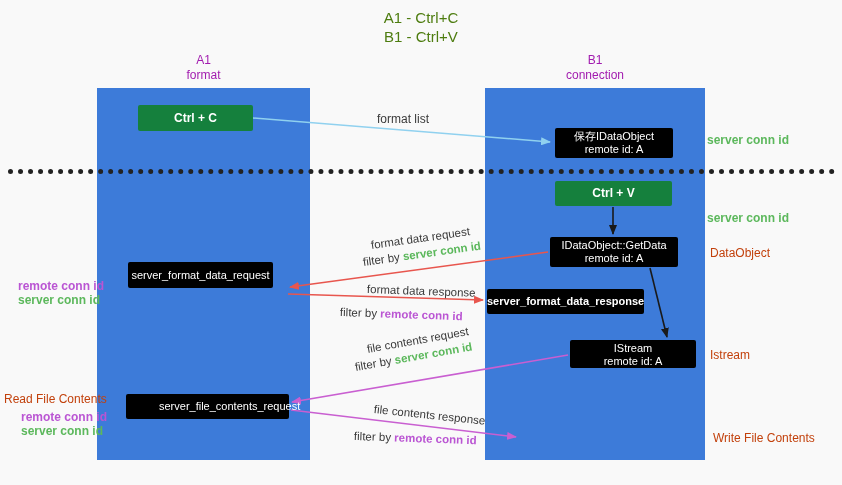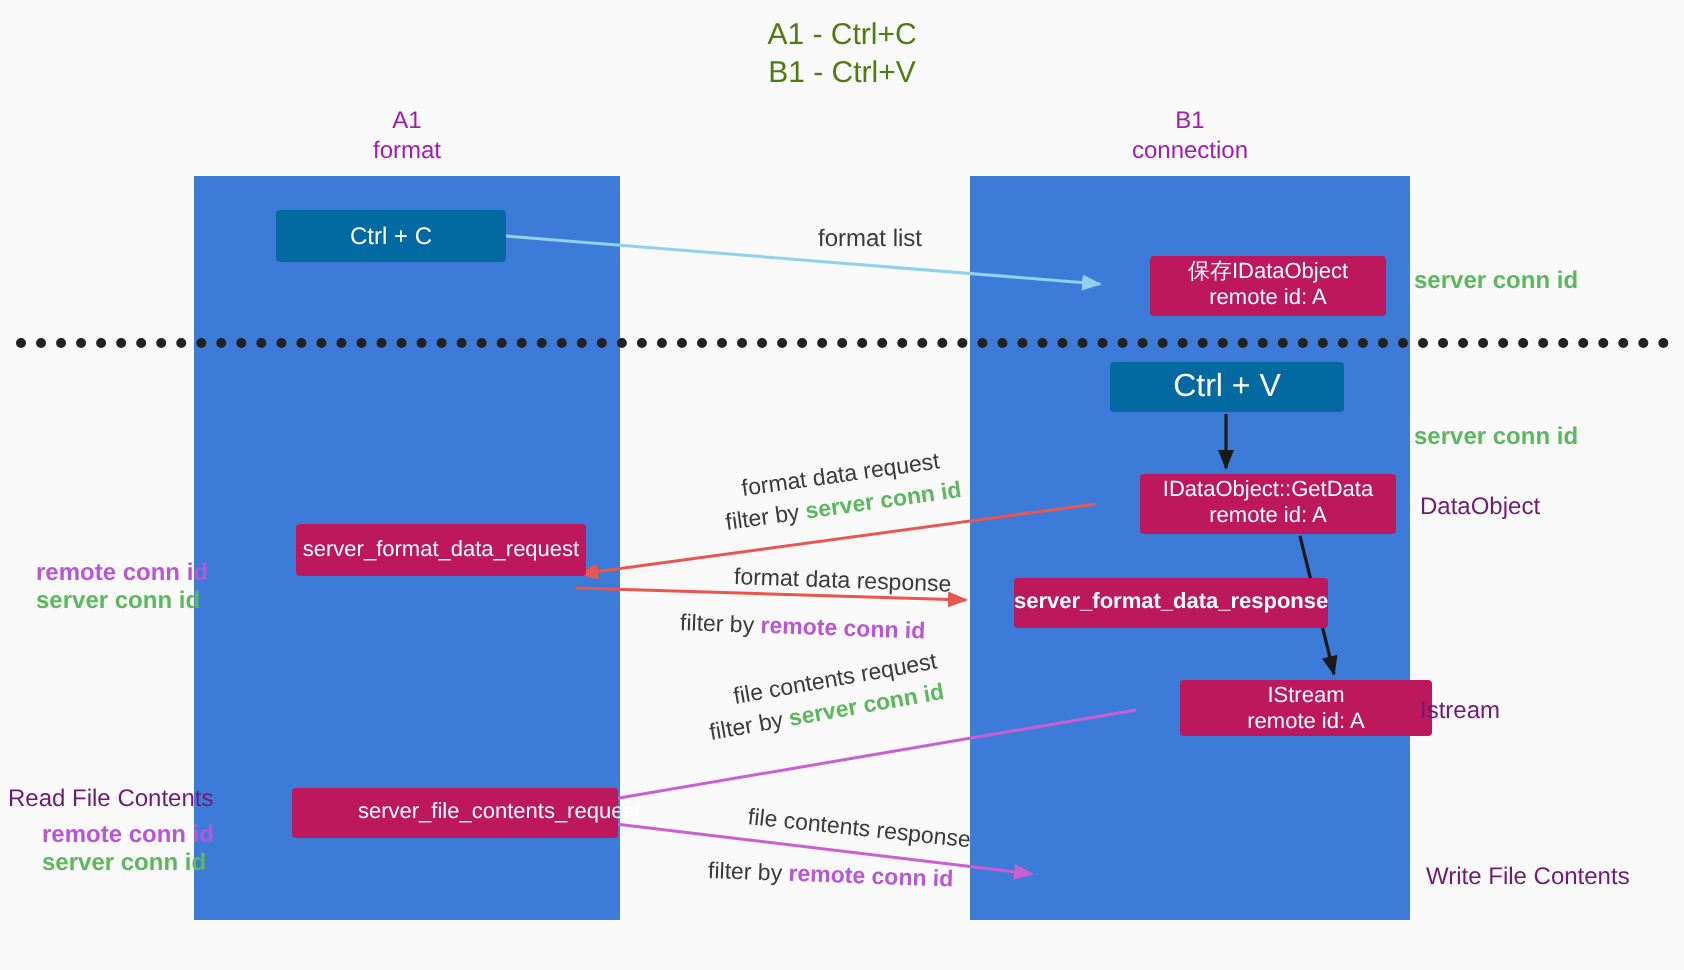--- a/index.html
+++ b/index.html
@@ -8,23 +8,23 @@
             font-family:"Liberation Sans", sans-serif; color:#3a3a3a; overflow:hidden; }
   .lane { position:absolute; background:#3d7bd9; z-index:1; }
   .divider { position:absolute; left:8px; top:169px; width:827px; border-top:5px dotted #222; z-index:2; }
   .arrows { position:absolute; left:0; top:0; z-index:3; }
   .title { position:absolute; top:8px; left:0; width:100%; text-align:center;
            font-size:15px; line-height:19px; color:#4d7c0f; z-index:4; }
   .lane-header { position:absolute; text-align:center; font-size:12px; line-height:15px; color:#a21caf; z-index:4; }
   .node { position:absolute; z-index:4; color:#fff; text-align:center; border-radius:2px; font-size:11px; }
   .node.single { line-height:25px; }
   .node.double { padding-top:2px; line-height:13px; }
-  .green-box { background:#0369a1; }
-  .orange-box { background:#be185d;margin-left:20px; }
-  .side-label { position:absolute; font-size:12px; color:#701a75; z-index:4; white-space:nowrap; }
+  .green-box { background:#15803d;font-weight:bold; }
+  .orange-box { background:#000000; }
+  .side-label { position:absolute; font-size:12px; color:#c2410c; z-index:4; white-space:nowrap; }
   .green-text { color:#5cb85c; font-weight:bold; }
   .purple-text { color:#ba55d3; font-weight:bold; }
   .arrow-label { position:absolute; font-size:11.5px; color:#3a3a3a; z-index:4;
                  white-space:nowrap; transform-origin:left center; }
 </style>
 </head>
 <body>
 
 <div class="canvas">
 
@@ -71,21 +71,21 @@
     <div>connection</div>
   </div>
 
   <div class="node single green-box" style="left:138px; top:105px; width:115px; height:26px; line-height:26px; font-size:12px;">Ctrl + C</div>
 
   <div class="node double orange-box" style="left:555px; top:128px; width:118px; height:30px;">
     <div>保存IDataObject</div>
     <div>remote id: A</div>
   </div>
 
-  <div class="node single green-box" style="left:555px; top:181px; width:117px; height:25px; font-size:16px;">Ctrl + V</div>
+  <div class="node single green-box" style="left:555px; top:181px; width:117px; height:25px; font-size:12px;">Ctrl + V</div>
 
   <div class="node double orange-box" style="left:550px; top:237px; width:128px; height:30px;">
     <div>IDataObject::GetData</div>
     <div>remote id: A</div>
   </div>
 
   <div class="node single orange-box" style="left:128px; top:262px; width:145px; height:26px; line-height:26px;">server_format_data_request</div>
 
   <div class="node single orange-box" style="left:487px; top:289px; width:157px; height:25px;font-weight:bold;">server_format_data_response</div>
 
@@ -102,21 +102,21 @@
   <div class="side-label" style="left:710px; top:246px;">DataObject</div>
   <div class="side-label" style="left:710px; top:348px;">Istream</div>
   <div class="side-label" style="left:713px; top:431px;">Write File Contents</div>
 
   <div class="side-label" style="left:4px; top:392px;">Read File Contents</div>
   <div class="side-label purple-text" style="left:18px; top:279px;">remote conn id</div>
   <div class="side-label green-text" style="left:18px; top:293px;">server conn id</div>
   <div class="side-label purple-text" style="left:21px; top:410px;">remote conn id</div>
   <div class="side-label green-text" style="left:21px; top:424px;">server conn id</div>
 
-  <div class="arrow-label" style="left:377px; top:112px; font-size:12px;margin-left:32px;">format list</div>
+  <div class="arrow-label" style="left:377px; top:112px; font-size:12px;">format list</div>
 
   <div class="arrow-label" style="left:371px; top:239px; transform:rotate(-8deg);">format data request</div>
 
   <div class="arrow-label" style="left:363px; top:256px; transform:rotate(-8deg);">
     <span>filter by </span><span class="green-text">server conn id</span>
   </div>
 
   <div class="arrow-label" style="left:367px; top:283px; transform:rotate(2deg);">format data response</div>
 
   <div class="arrow-label" style="left:340px; top:306px; transform:rotate(2deg);">

